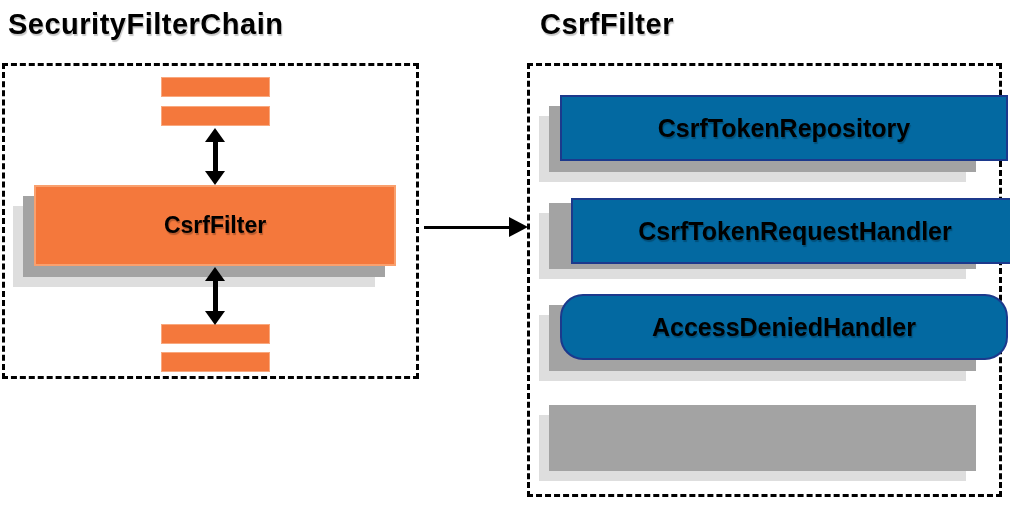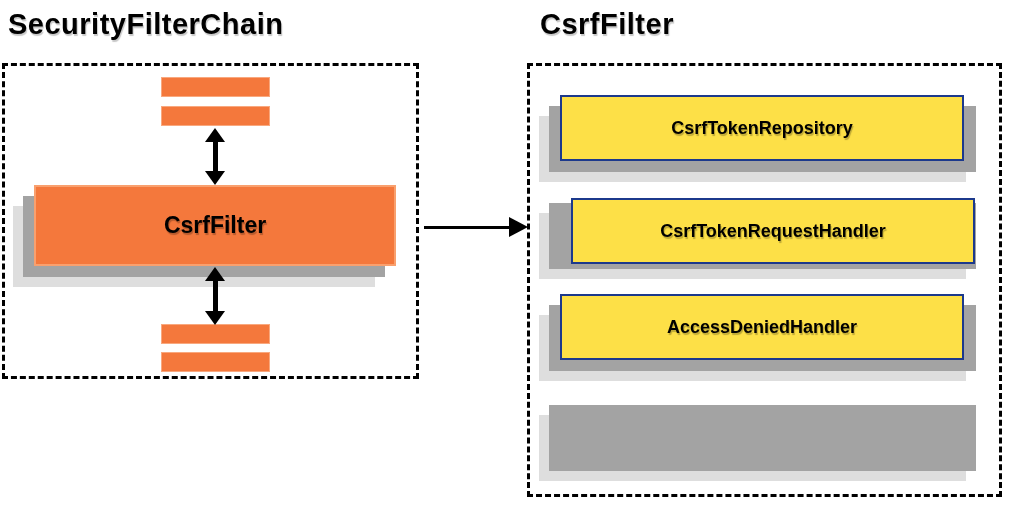--- a/index.html
+++ b/index.html
@@ -46,25 +46,25 @@
     border:2px solid #f9a06e;
     display:flex; align-items:center; justify-content:center;
     font-weight:bold; font-size:23px; color:#000;
     text-shadow:1px 2px 1px rgba(0,0,0,0.25);
     z-index:2;
   }
   
   .blue-box {
     position:absolute;
     left:560px;
-    width:404px; height:66px;
-    background:#fde047;
+    width:448px; height:66px;
+    background:#0369a1;
     border:2px solid #1c398c;
     display:flex; align-items:center; justify-content:center;
-    font-weight:bold; font-size:18px; color:#000;
+    font-weight:bold; font-size:25px; color:#000;
     text-shadow:1px 2px 1px rgba(0,0,0,0.25);
     z-index:2;
   }
   .comp-shadow-mid   { left:549px; width:427px; height:66px; }
   .comp-shadow-light { left:539px; width:427px; height:66px; }
   
   .arrow-v { position:absolute; width:20px; z-index:3; }
   .arrow-v .head-up {
     width:0; height:0; margin:0 auto;
     border-left:10px solid transparent;
@@ -136,18 +136,18 @@
   <div class="shadow-light comp-shadow-light" style="top:116px;"></div>
   <div class="shadow-mid comp-shadow-mid" style="top:106px;"></div>
   <div class="blue-box" style="top:95px;">CsrfTokenRepository</div>
 
   <div class="shadow-light comp-shadow-light" style="top:213px;"></div>
   <div class="shadow-mid comp-shadow-mid" style="top:203px;"></div>
   <div class="blue-box" style="top:198px;margin-left:11px;">CsrfTokenRequestHandler</div>
 
   <div class="shadow-light comp-shadow-light" style="top:315px;"></div>
   <div class="shadow-mid comp-shadow-mid" style="top:305px;"></div>
-  <div class="blue-box" style="top:294px;">AccessDeniedHandler</div>
+  <div class="blue-box" style="top:294px;border-radius:23px;">AccessDeniedHandler</div>
 
   <div class="shadow-light comp-shadow-light" style="top:415px;"></div>
   <div class="shadow-mid comp-shadow-mid" style="top:405px;"></div>
 
 </div>
 
 </body></html>

